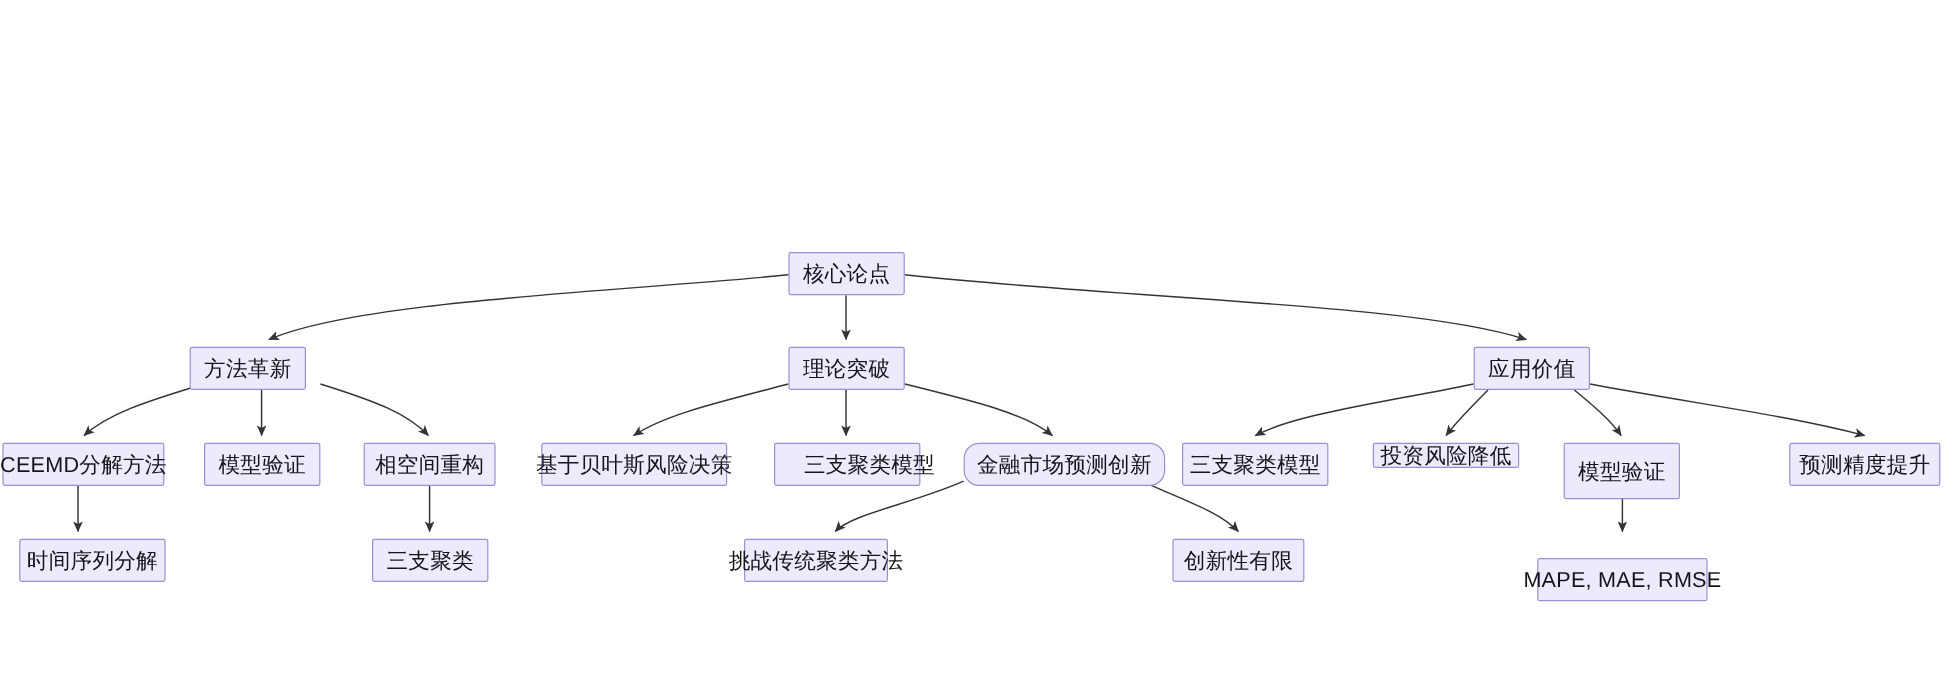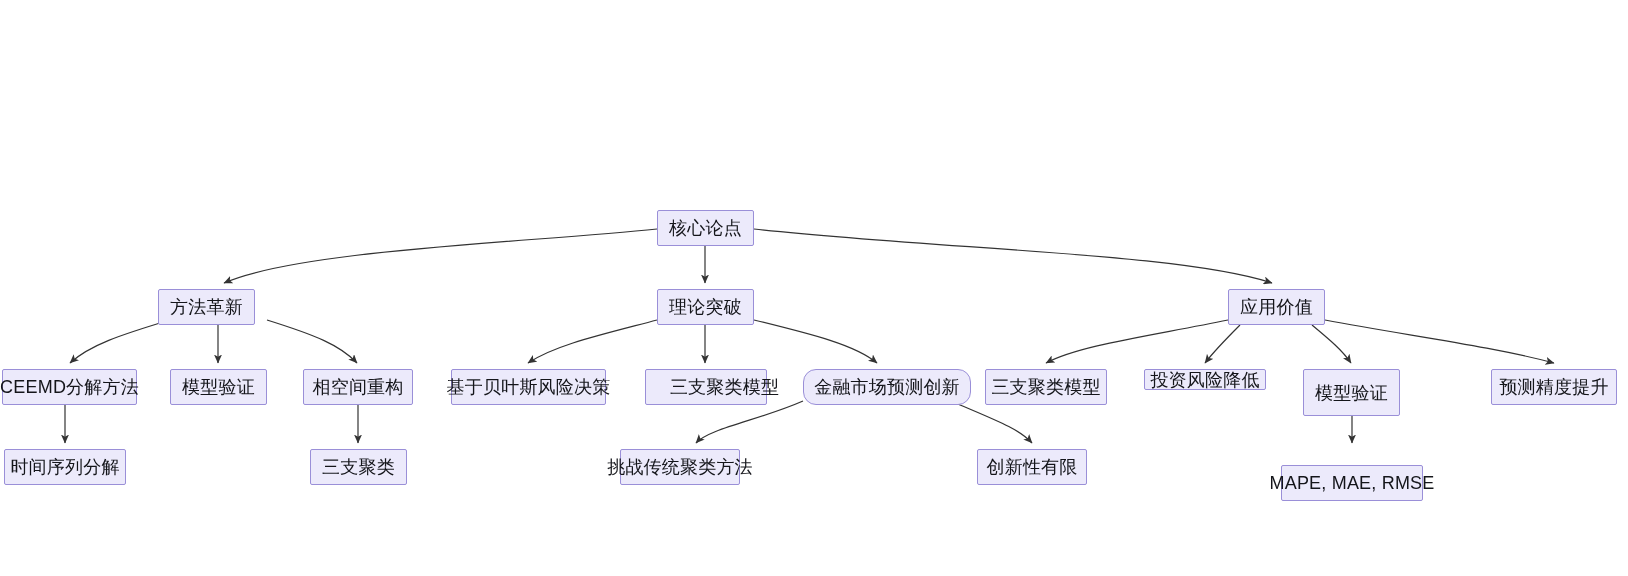--- a/index.html
+++ b/index.html
@@ -115,21 +115,21 @@
       </div>
       <div class="node" style="left: 1144px; top: 369px; width: 122px; height: 21px;">
         <span class="node-label">投资风险降低</span>
       </div>
       <div class="node" style="left: 1303px; top: 369px; width: 97px; height: 47px;">
         <span class="node-label">模型验证</span>
       </div>
       <div class="node" style="left: 1491px; top: 369px; width: 126px; height: 36px;">
         <span class="node-label">预测精度提升</span>
       </div>
-      <div class="node" style="left: 4px; top: 449px; width: 122px; height: 36px;">
+      <div class="node" style="left: 16px; top: 449px; width: 122px; height: 36px;">
         <span class="node-label">时间序列分解</span>
       </div>
       <div class="node" style="left: 310px; top: 449px; width: 97px; height: 36px;">
         <span class="node-label">三支聚类</span>
       </div>
       <div class="node" style="left: 620px; top: 449px; width: 120px; height: 36px;">
         <span class="node-label">挑战传统聚类方法</span>
       </div>
       <div class="node" style="left: 977px; top: 449px; width: 110px; height: 36px;">
         <span class="node-label">创新性有限</span>

